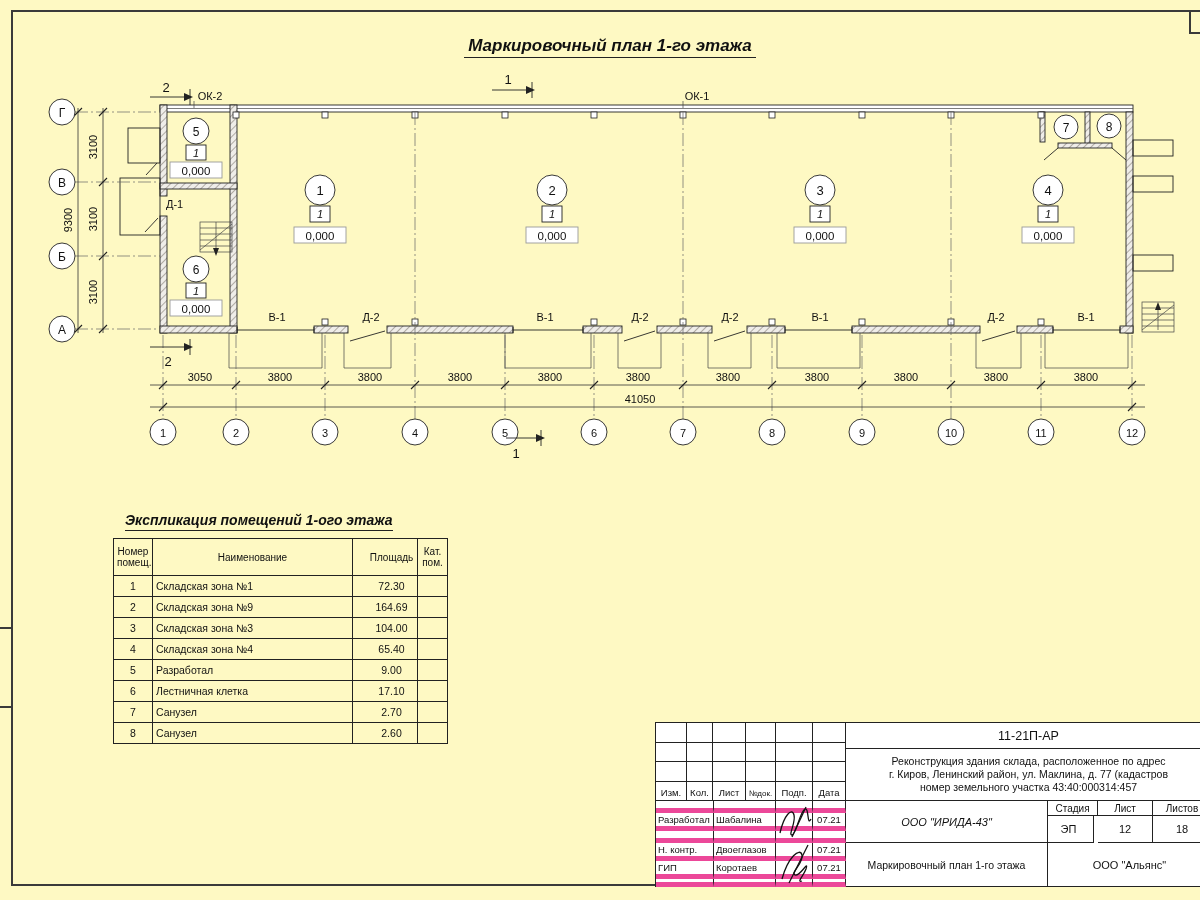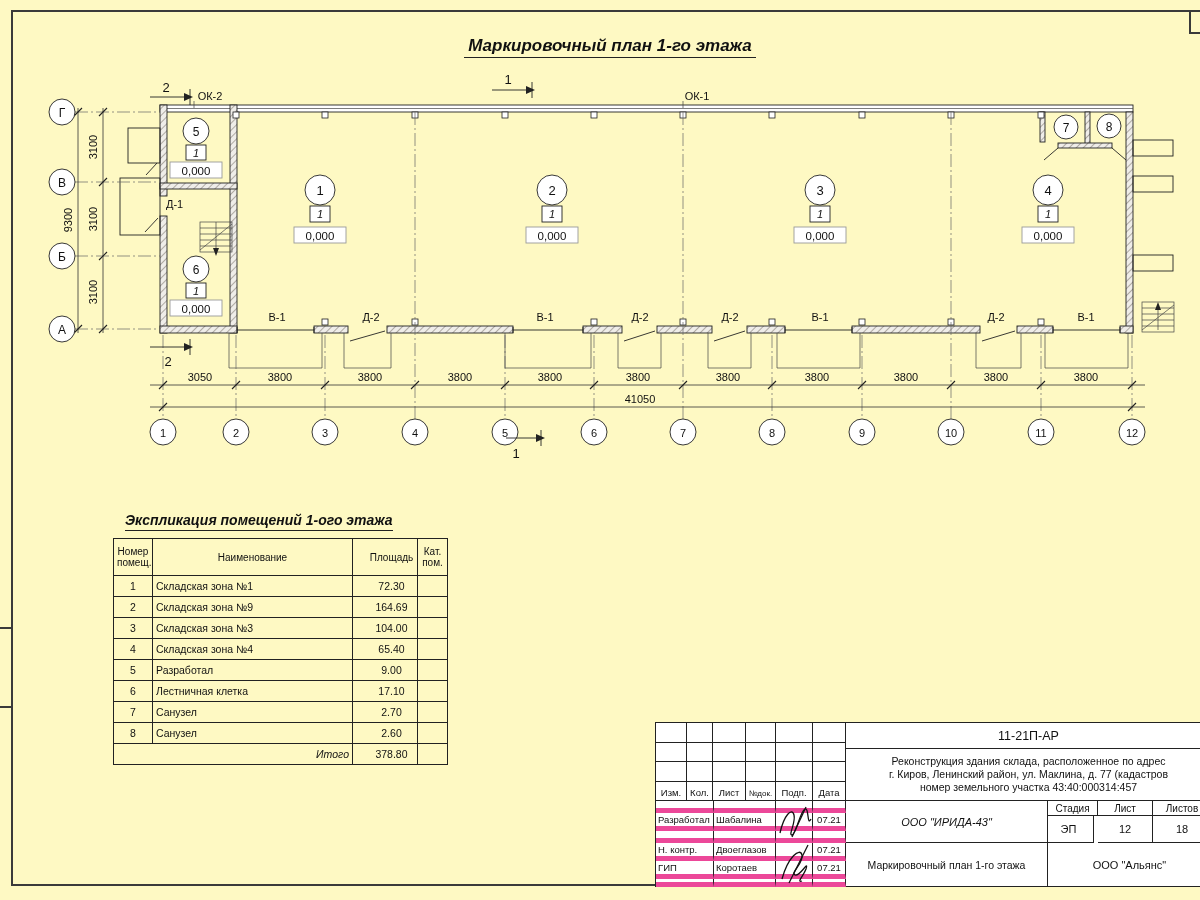--- a/index.html
+++ b/index.html
@@ -387,25 +387,20 @@
             <td class="c2">Санузел</td>
             <td class="c3">2.70</td>
             <td class="c4"></td>
           </tr>
       <tr>
             <td class="c1">8</td>
             <td class="c2">Санузел</td>
             <td class="c3">2.60</td>
             <td class="c4"></td>
           </tr>
-      <tr>
-            <td class="tot" colspan="2">Итого</td>
-            <td class="c3">378.80</td>
-            <td class="c4"></td>
-          </tr>
     </tbody>
       </table>
   </div>
 
   <div id="tb">
     <div class="revgrid">
       <div></div>
         <div></div>
         <div></div>
         <div></div>

